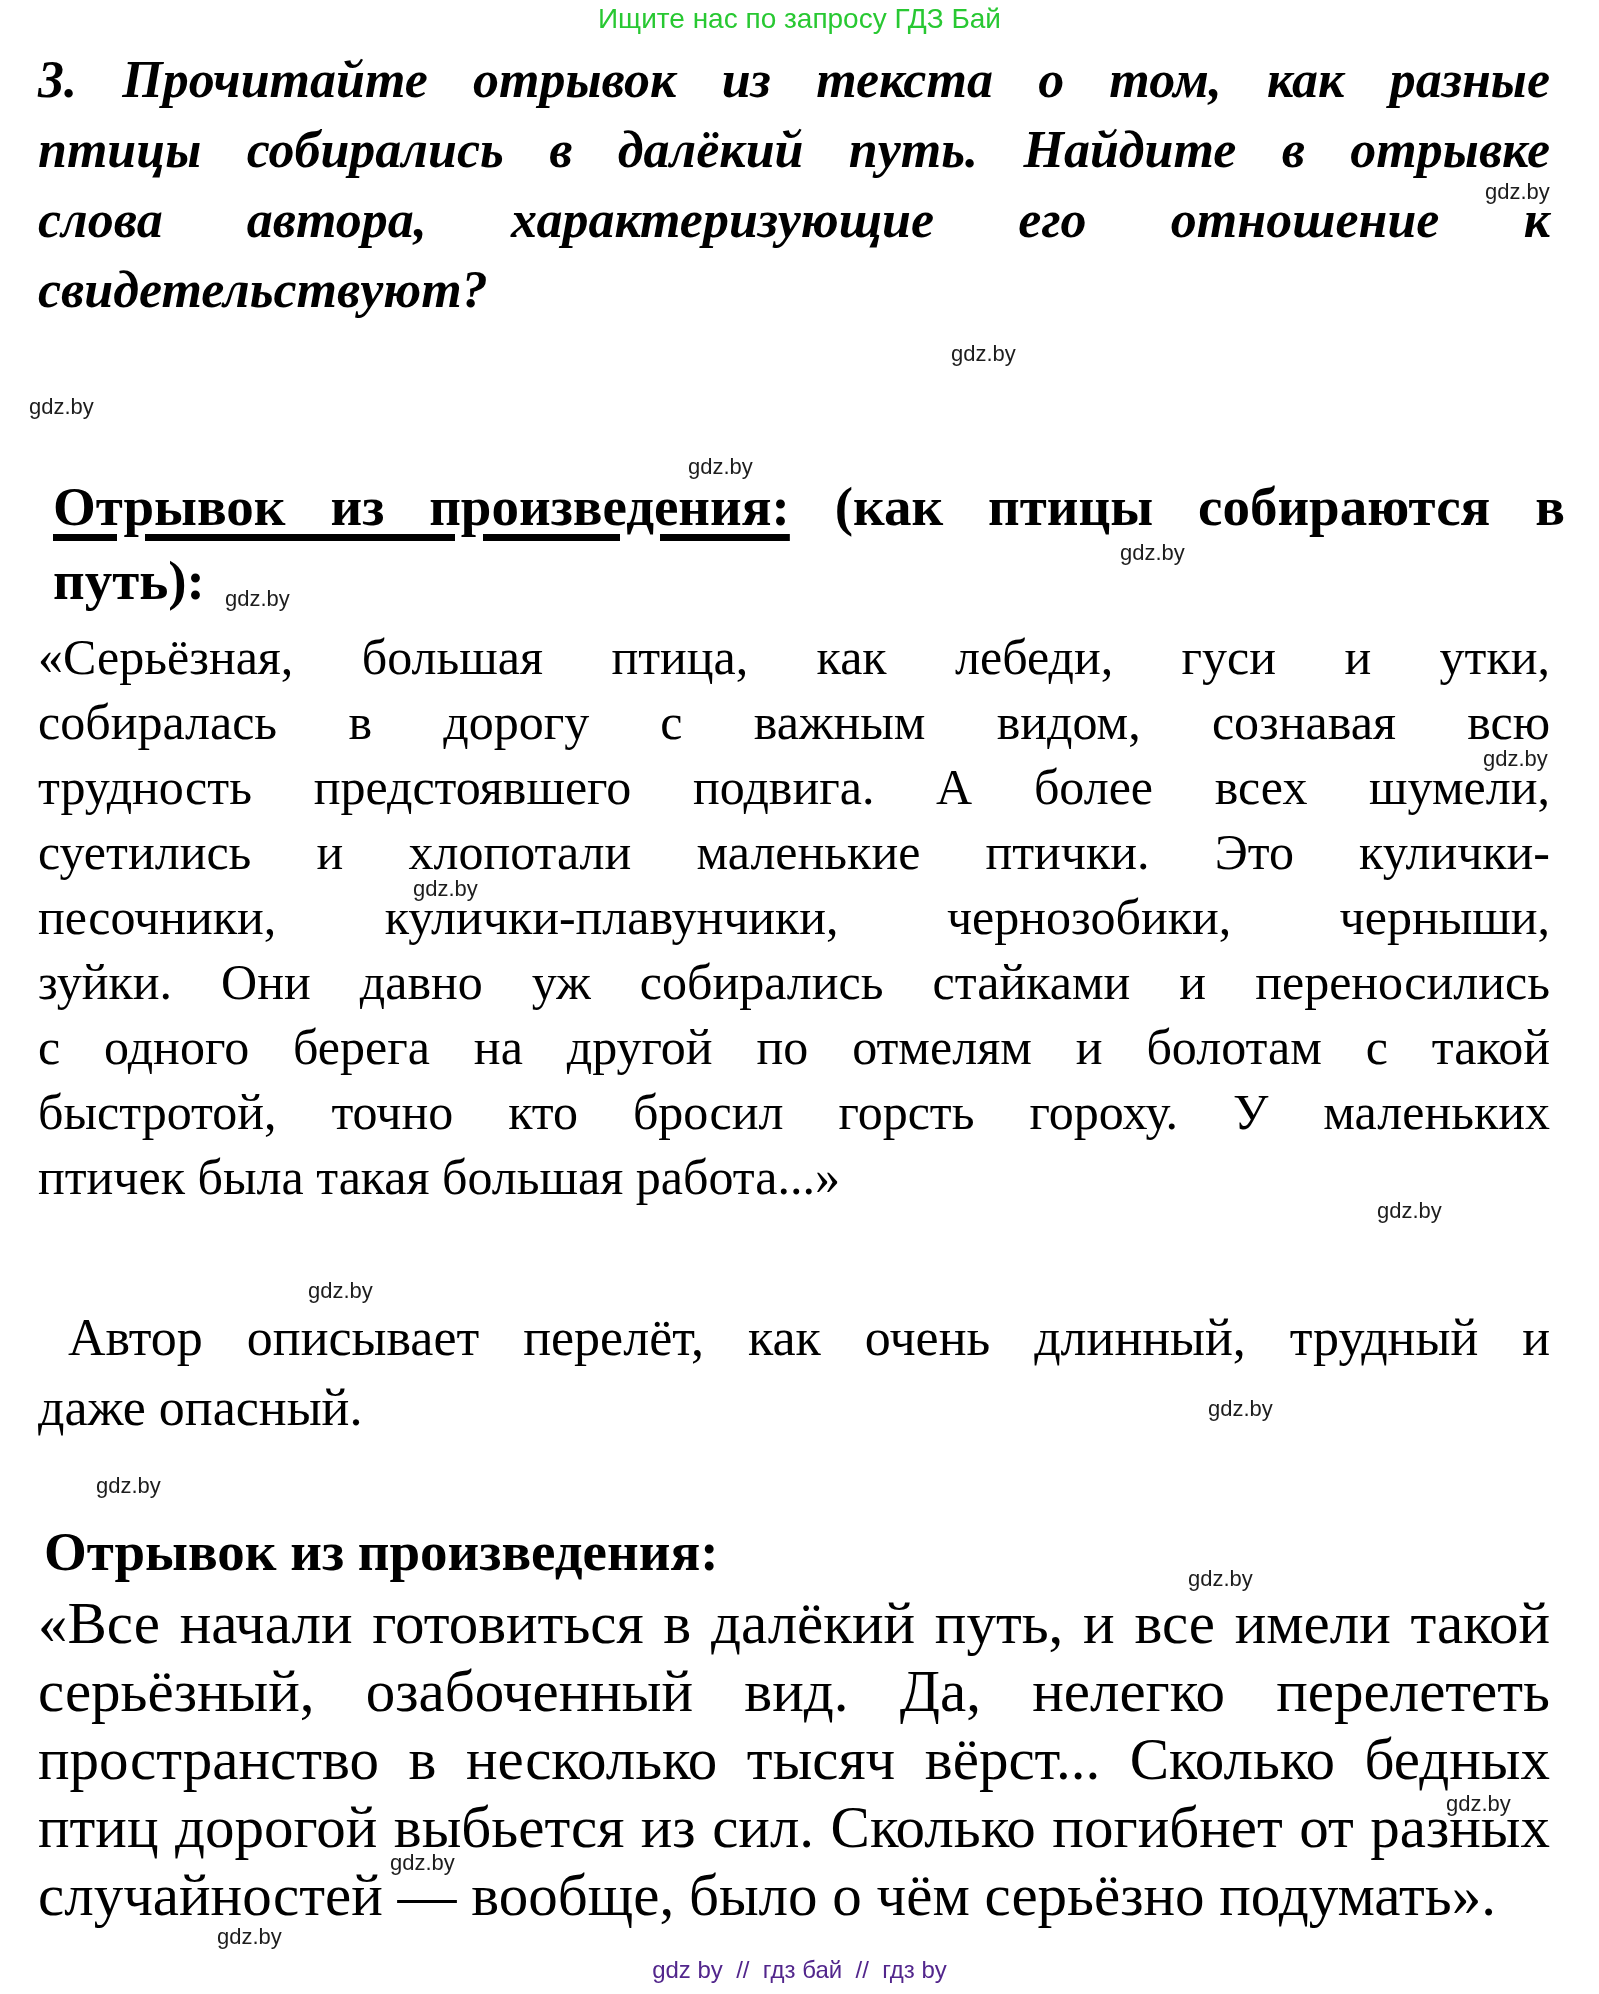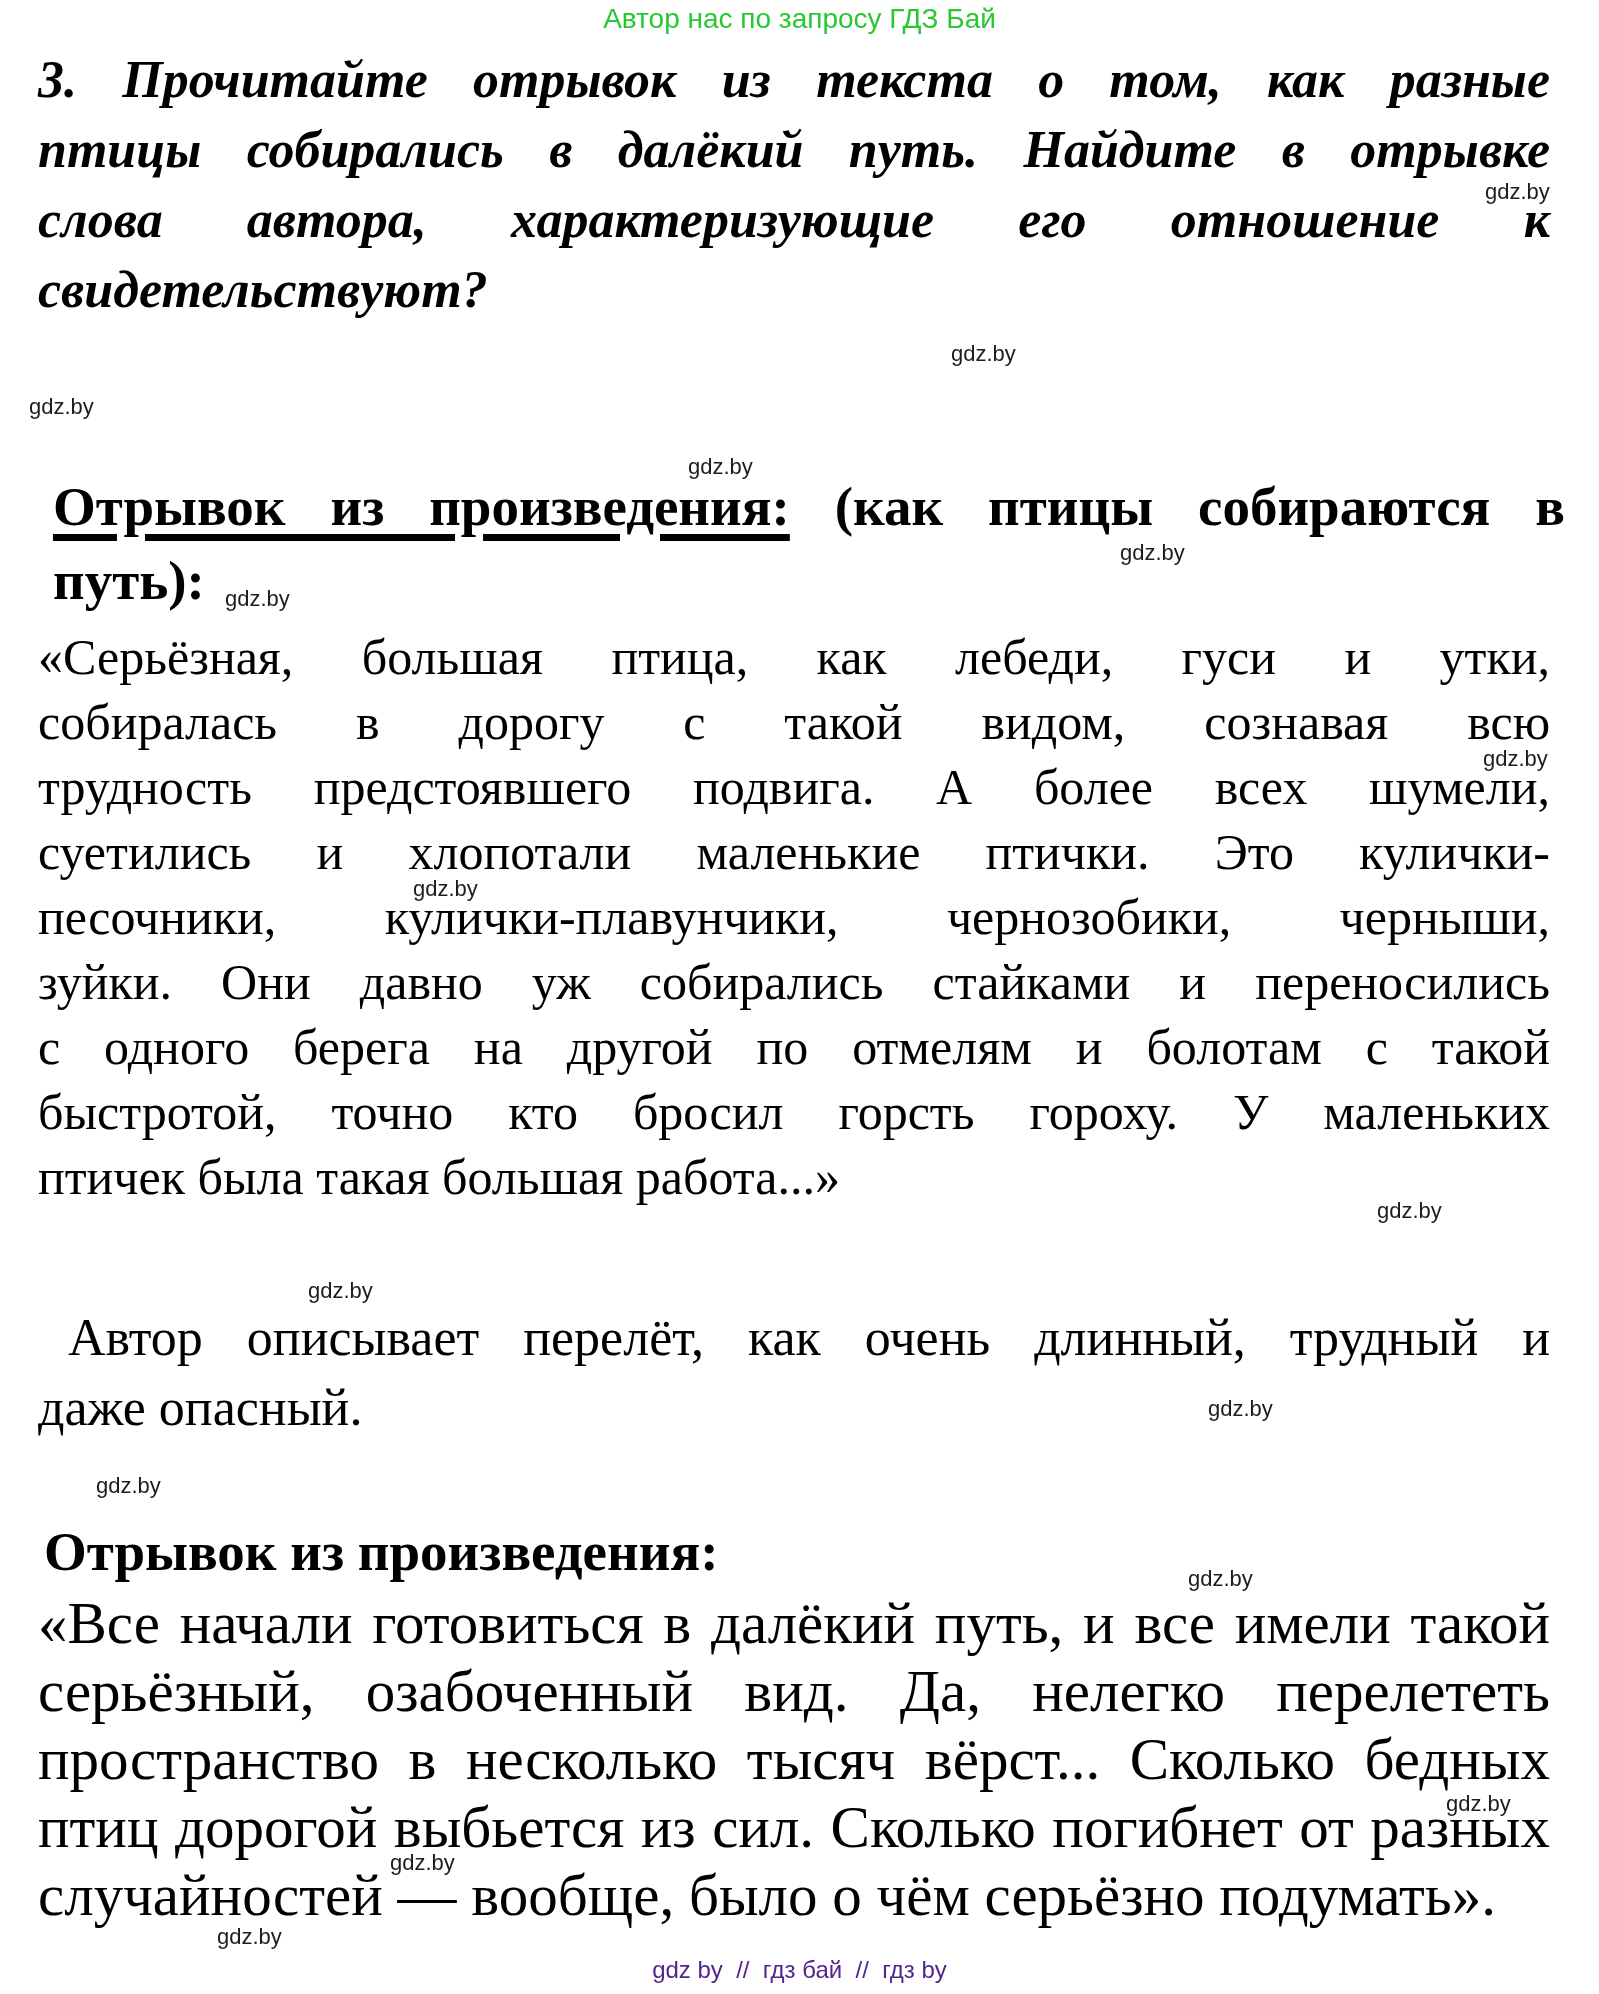--- a/index.html
+++ b/index.html
@@ -71,37 +71,37 @@
     font-size:22px;line-height:30px;
     color:var(--watermark_gray,#1d1d1d);
     white-space:nowrap;
   }
 </style>
 </head>
 <body>
 
 <div class="page">
 
-  <div class="banner">Автор нас по запросу ГДЗ Бай</div>
+  <div class="banner">Ищите нас по запросу ГДЗ Бай</div>
 
   <section class="question">
       <div class="jl">3. Прочитайте отрывок из текста о том, как разные</div>
       <div class="jl">птицы собирались в далёкий путь. Найдите в отрывке</div>
       <div class="jl">слова автора, характеризующие его отношение к</div>
       <div class="jl last">свидетельствуют?</div>
     </section>
 
   <section class="h1block">
     <div class="jl"><span class="u">Отрывок из произведения:</span> <span>(как птицы собираются в</span></div>
     <div class="jl last">путь):</div>
   </section>
 
   <section class="quote1">
       <div class="jl">«Серьёзная, большая птица, как лебеди, гуси и утки,</div>
-      <div class="jl">собиралась в дорогу с такой видом, сознавая всю</div>
+      <div class="jl">собиралась в дорогу с важным видом, сознавая всю</div>
       <div class="jl">трудность предстоявшего подвига. А более всех шумели,</div>
       <div class="jl">суетились и хлопотали маленькие птички. Это кулички-</div>
       <div class="jl">песочники, кулички-плавунчики, чернозобики, черныши,</div>
       <div class="jl">зуйки. Они давно уж собирались стайками и переносились</div>
       <div class="jl">с одного берега на другой по отмелям и болотам с такой</div>
       <div class="jl">быстротой, точно кто бросил горсть гороху. У маленьких</div>
       <div class="jl last">птичек была такая большая работа...»</div>
     </section>
 
   <section class="answer">

